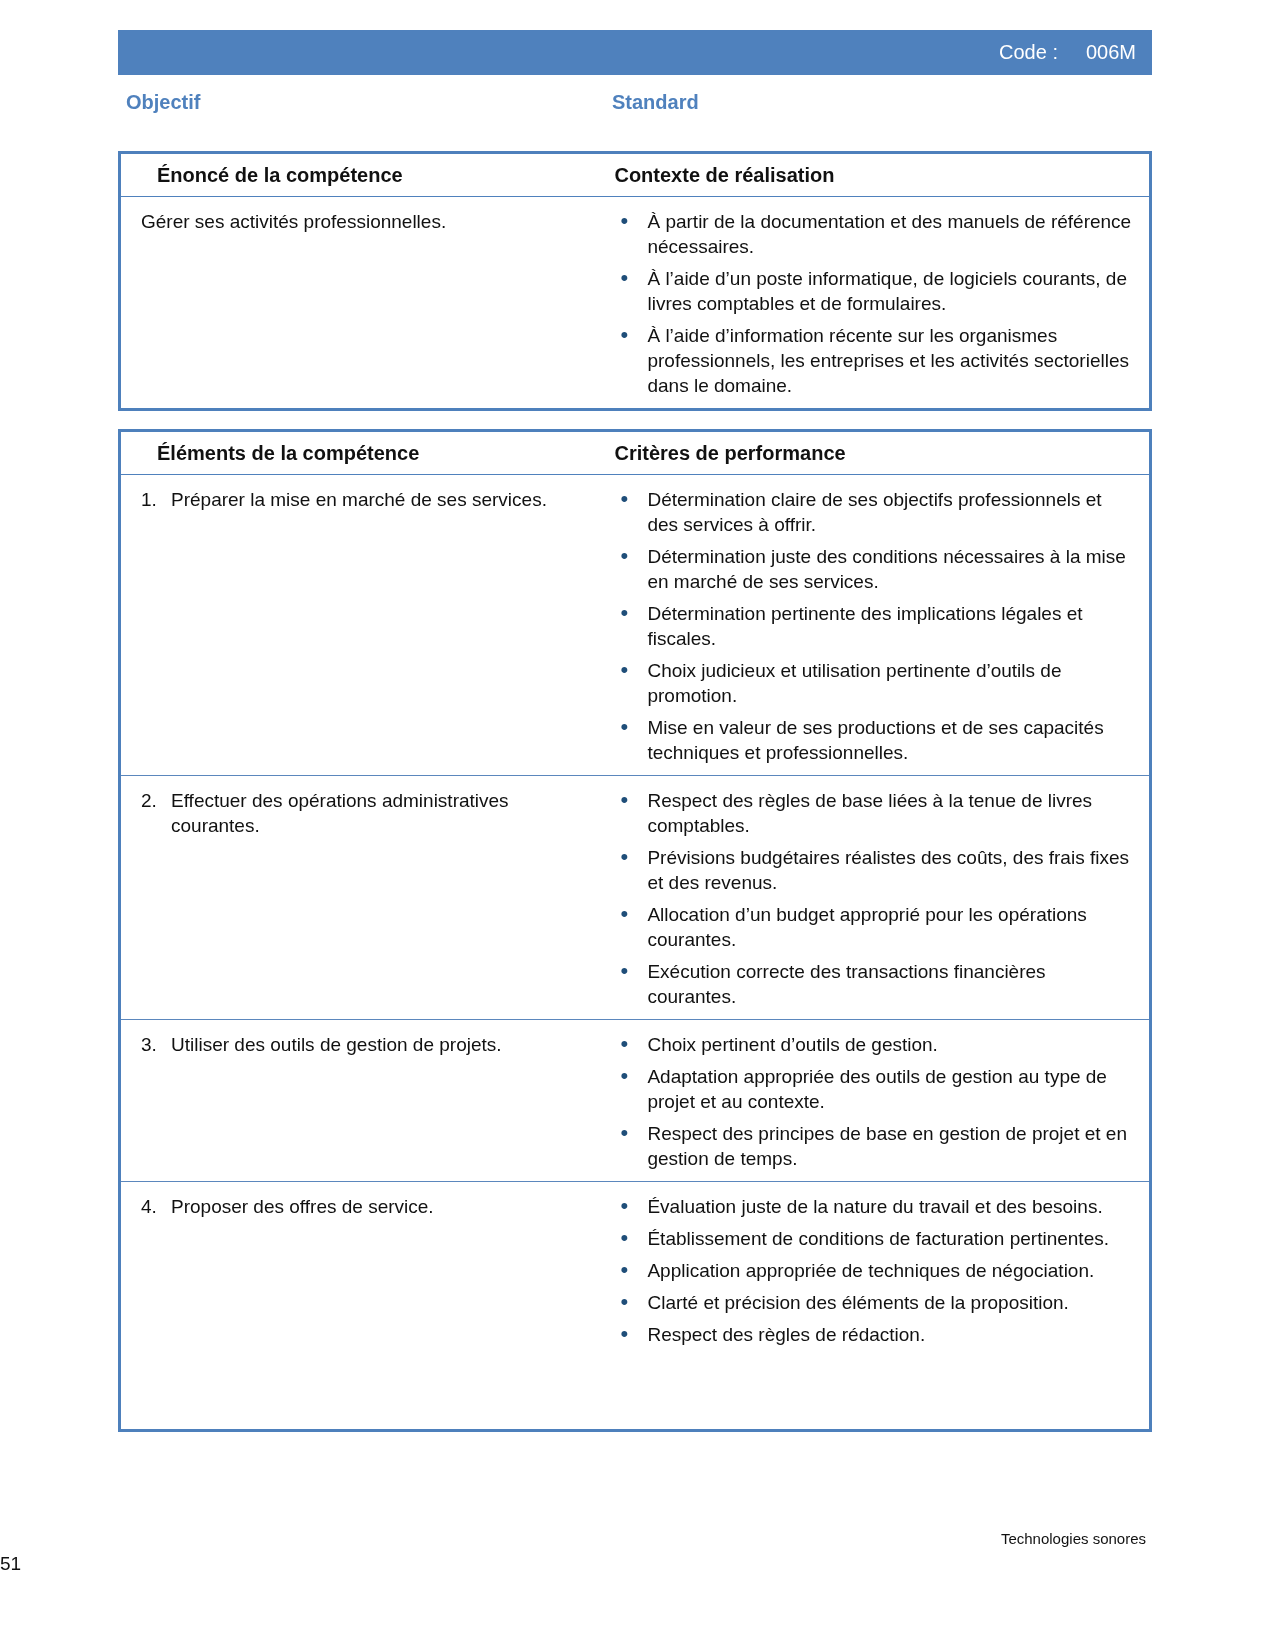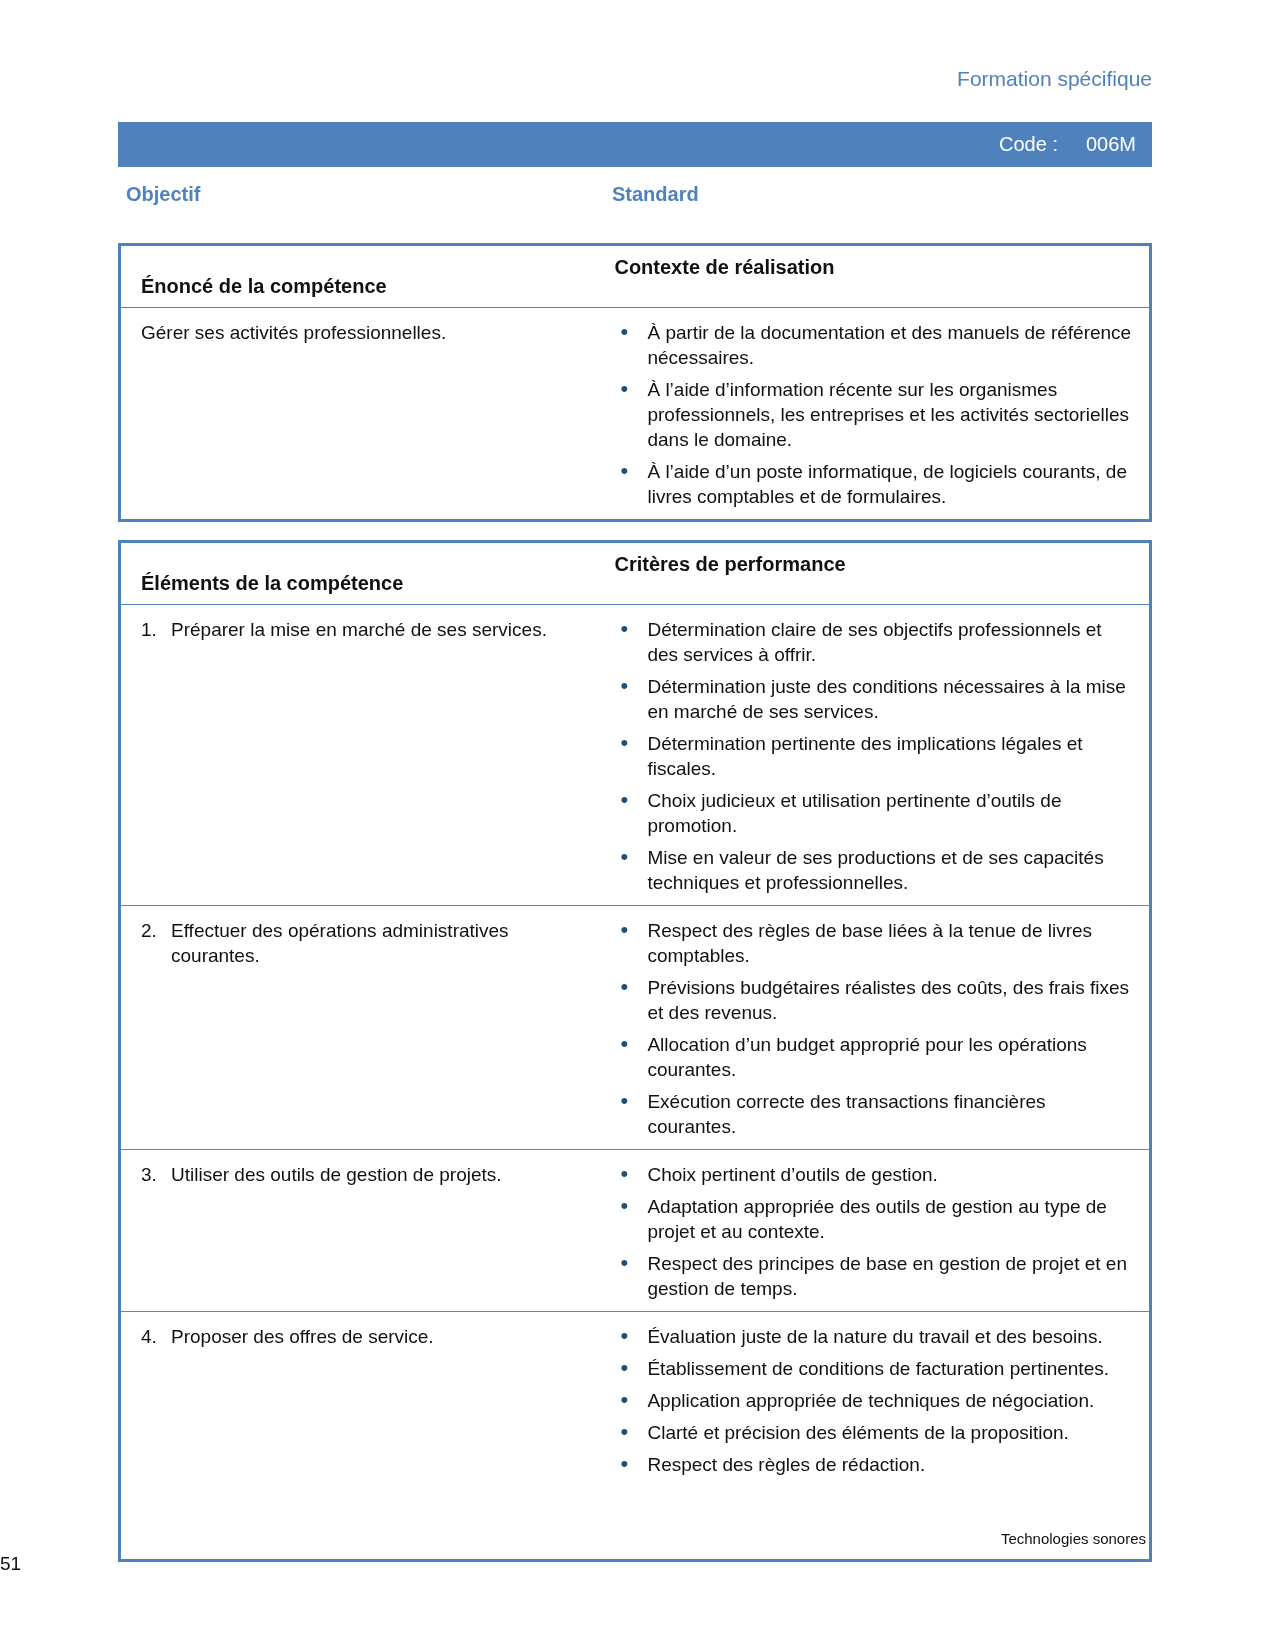--- a/index.html
+++ b/index.html
@@ -67,21 +67,21 @@
   }
   .comp-table + .comp-table-gap { height: 18px; }
   .t-header {
     display: grid;
     grid-template-columns: 48% 52%;
     border-bottom: 1px solid #4f81bd;
     font-weight: bold;
     font-size: 20px;
     padding: 10px 0 9px 0;
   }
-  .t-header .h-left { padding-left: 20px; margin-top: 19px; }
+  .t-header .h-left { padding-left: 36px; }
   .t-header .h-right { padding-left: 0; }
   .t-row {
     display: grid;
     grid-template-columns: 48% 52%;
     padding: 12px 0 10px 0;
     font-size: 19px;
     line-height: 25px;
   }
   .t-row + .t-row { border-top: 1px solid #5b87bd; }
   .left-cell {
@@ -136,21 +136,20 @@
     width: 1210px;
     font-size: 19px;
     color: #111111;
   }
 </style>
 </head>
 <body>
 
 <div class="content">
 
-  <div class="section-label">Formation spécifique</div>
 
   <div class="code-bar">
     <span>Code :</span>
     <span class="code-value">006M</span>
   </div>
 
   <div class="col-headings">
     <span class="heading heading-objectif">Objectif</span>
     <span class="heading heading-standard">Standard</span>
   </div>
@@ -163,22 +162,22 @@
       </div>
       <div>
   <div class="t-row">
     <div class="left-cell">
 
       <span class="row-text">Gérer ses activités professionnelles.</span>
     </div>
     <div class="right-cell">
       <ul class="bullets">
                 <li>À partir de la documentation et des manuels de référence nécessaires.</li>
+                <li>À l’aide d’un poste informatique, de logiciels courants, de livres comptables et de formulaires.</li>
                 <li>À l’aide d’information récente sur les organismes professionnels, les entreprises et les activités sectorielles dans le domaine.</li>
-                <li>À l’aide d’un poste informatique, de logiciels courants, de livres comptables et de formulaires.</li>
               </ul>
     </div>
   </div>
 </div>
     </div>
 
     <div class="comp-table-gap"></div>
 
     <div class="comp-table" id="table-1">
       <div class="t-header">

